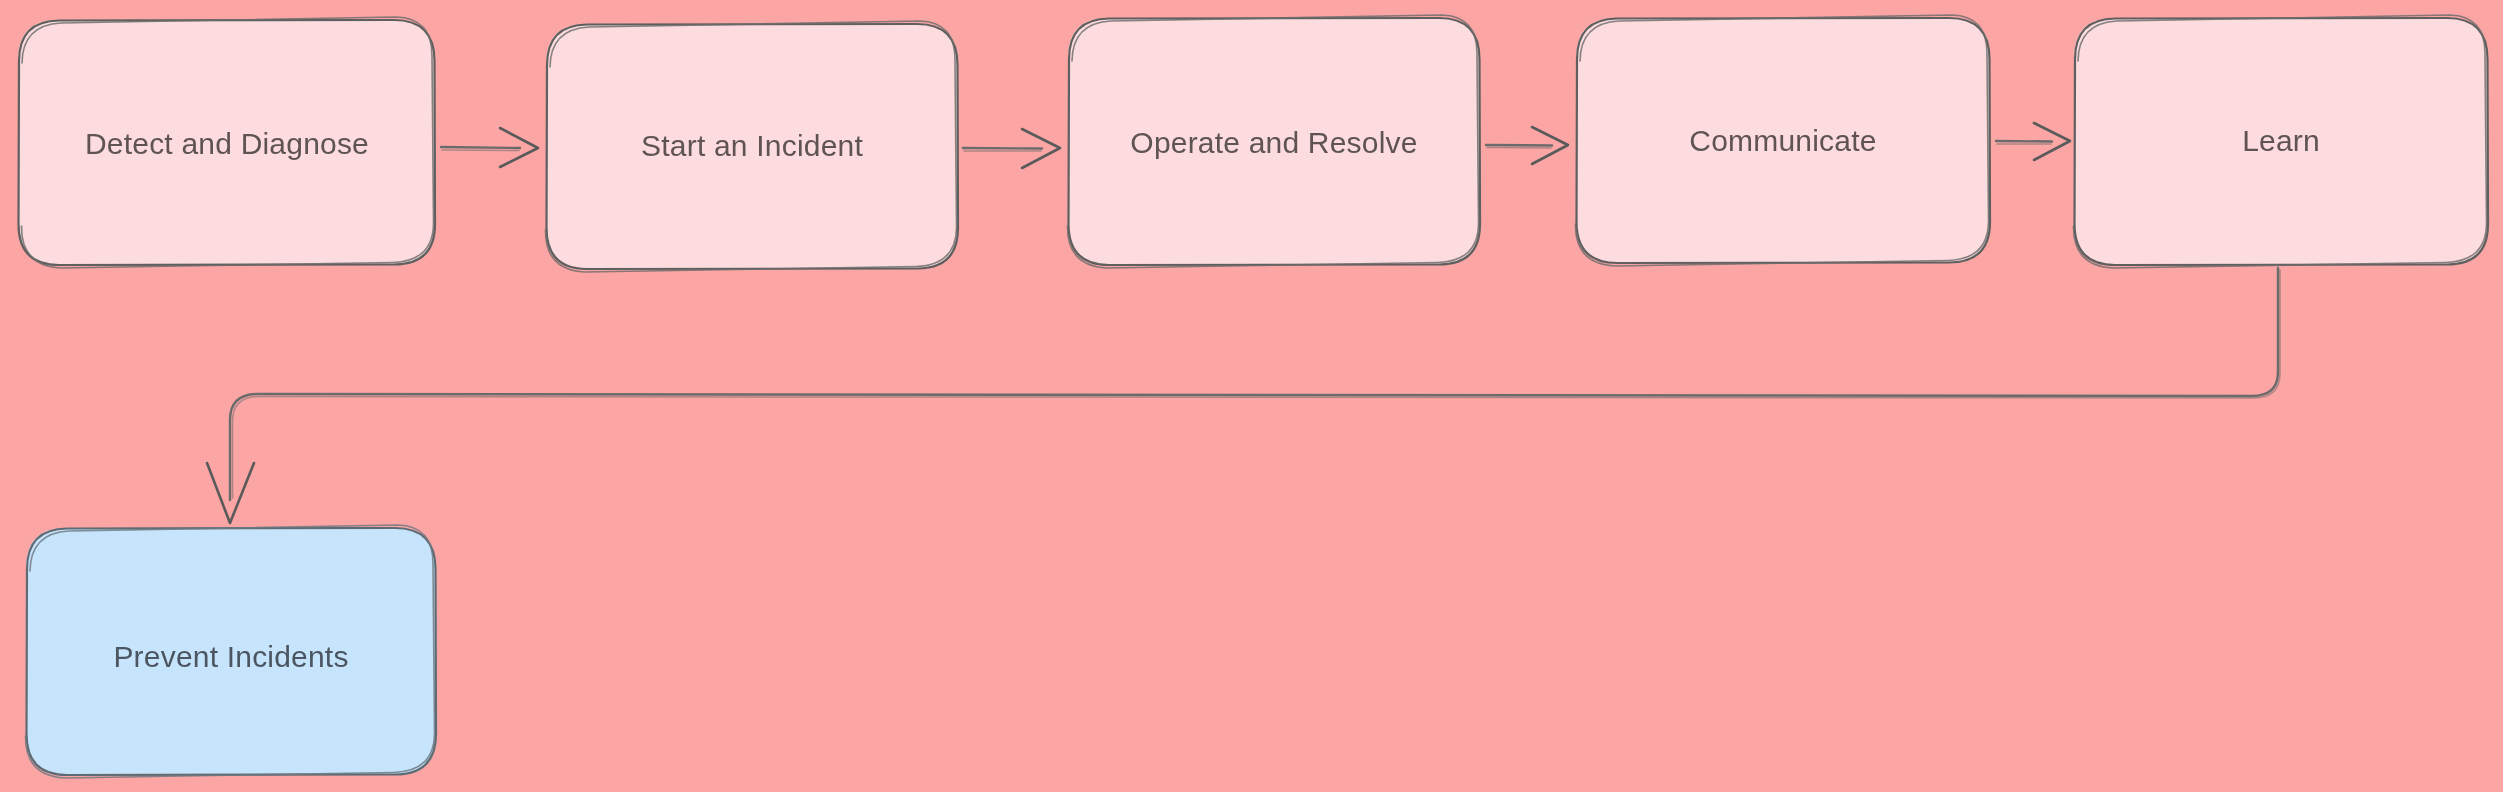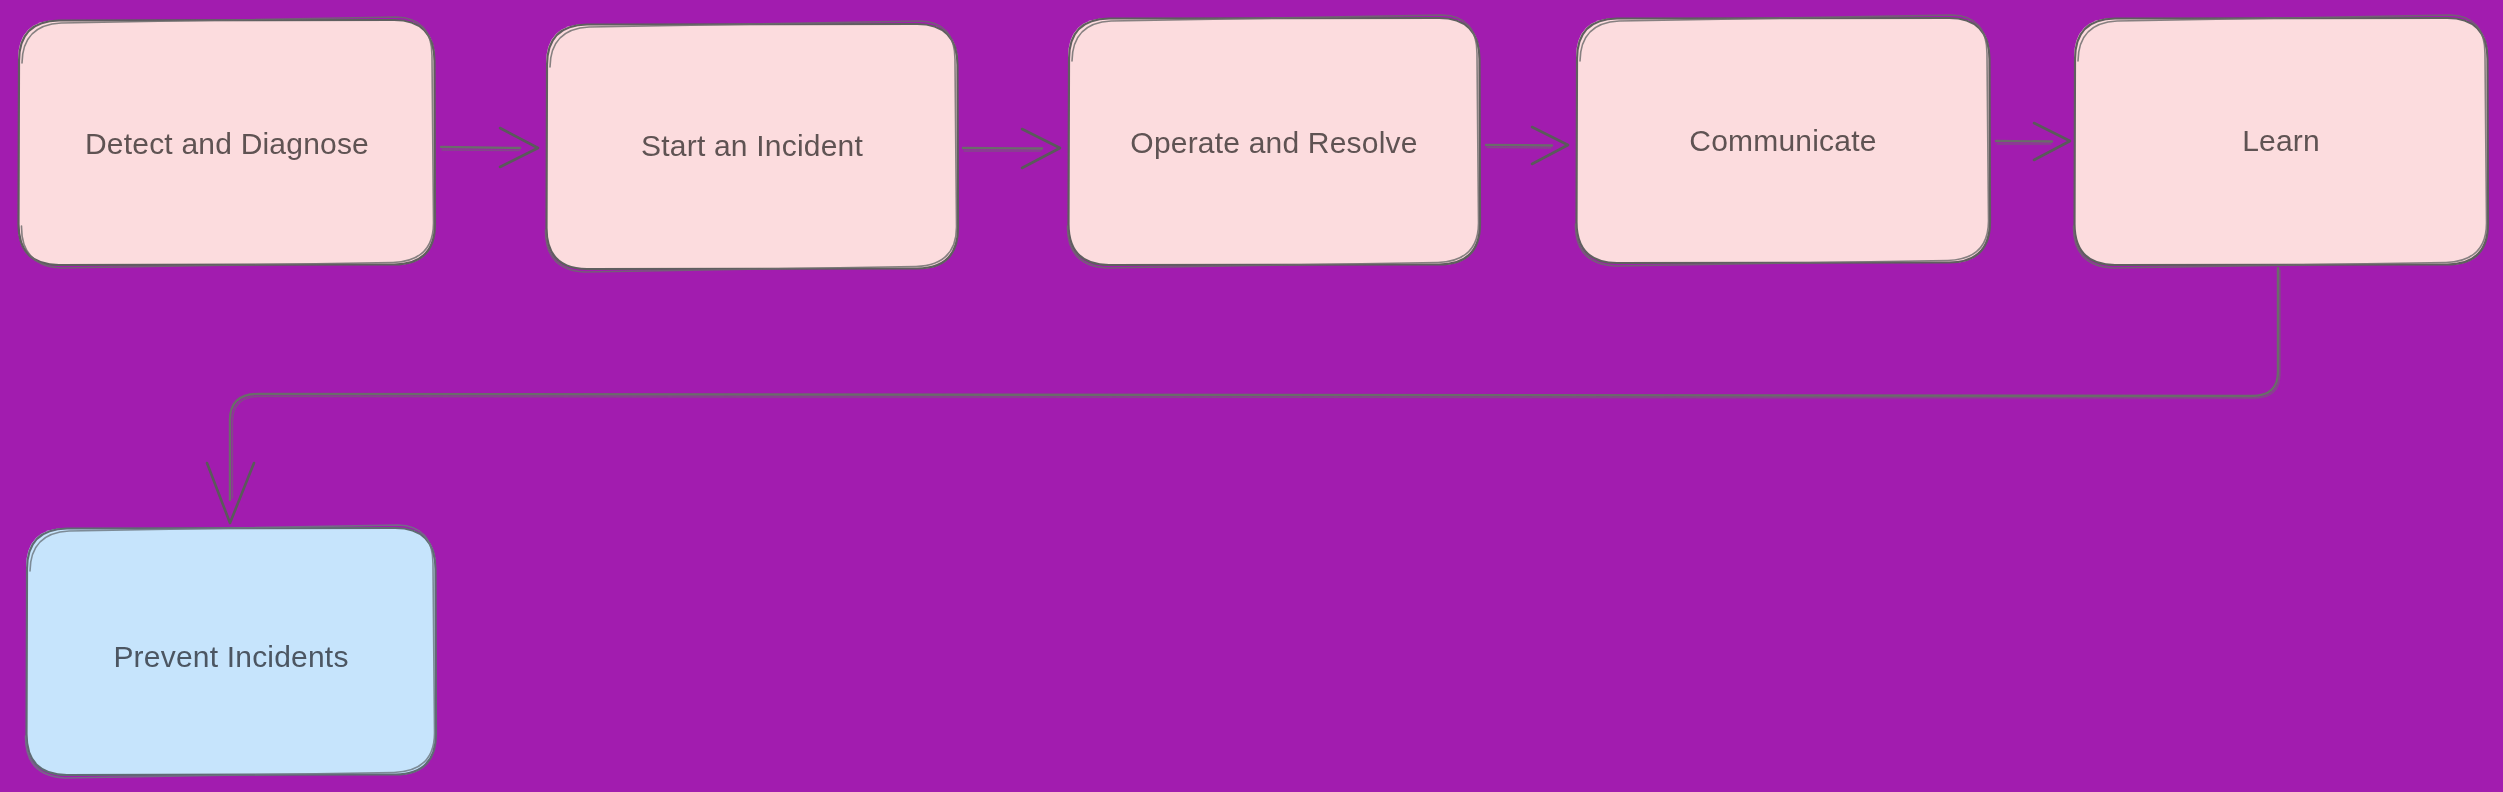--- a/index.html
+++ b/index.html
@@ -8,21 +8,21 @@
     padding: 0;
     background: #ffffff;
   }
   body {
     font-family: "Liberation Sans", "DejaVu Sans", sans-serif;
   }
   #canvas {
     position: relative;
     width: 2503px;
     height: 792px;
-    background: #a21caf;
+    background: #fca5a5;
     overflow: hidden;
   }
   #flow-svg {
     position: absolute;
     top: 0;
     left: 0;
     width: 2503px;
     height: 792px;
     display: block;
   }

